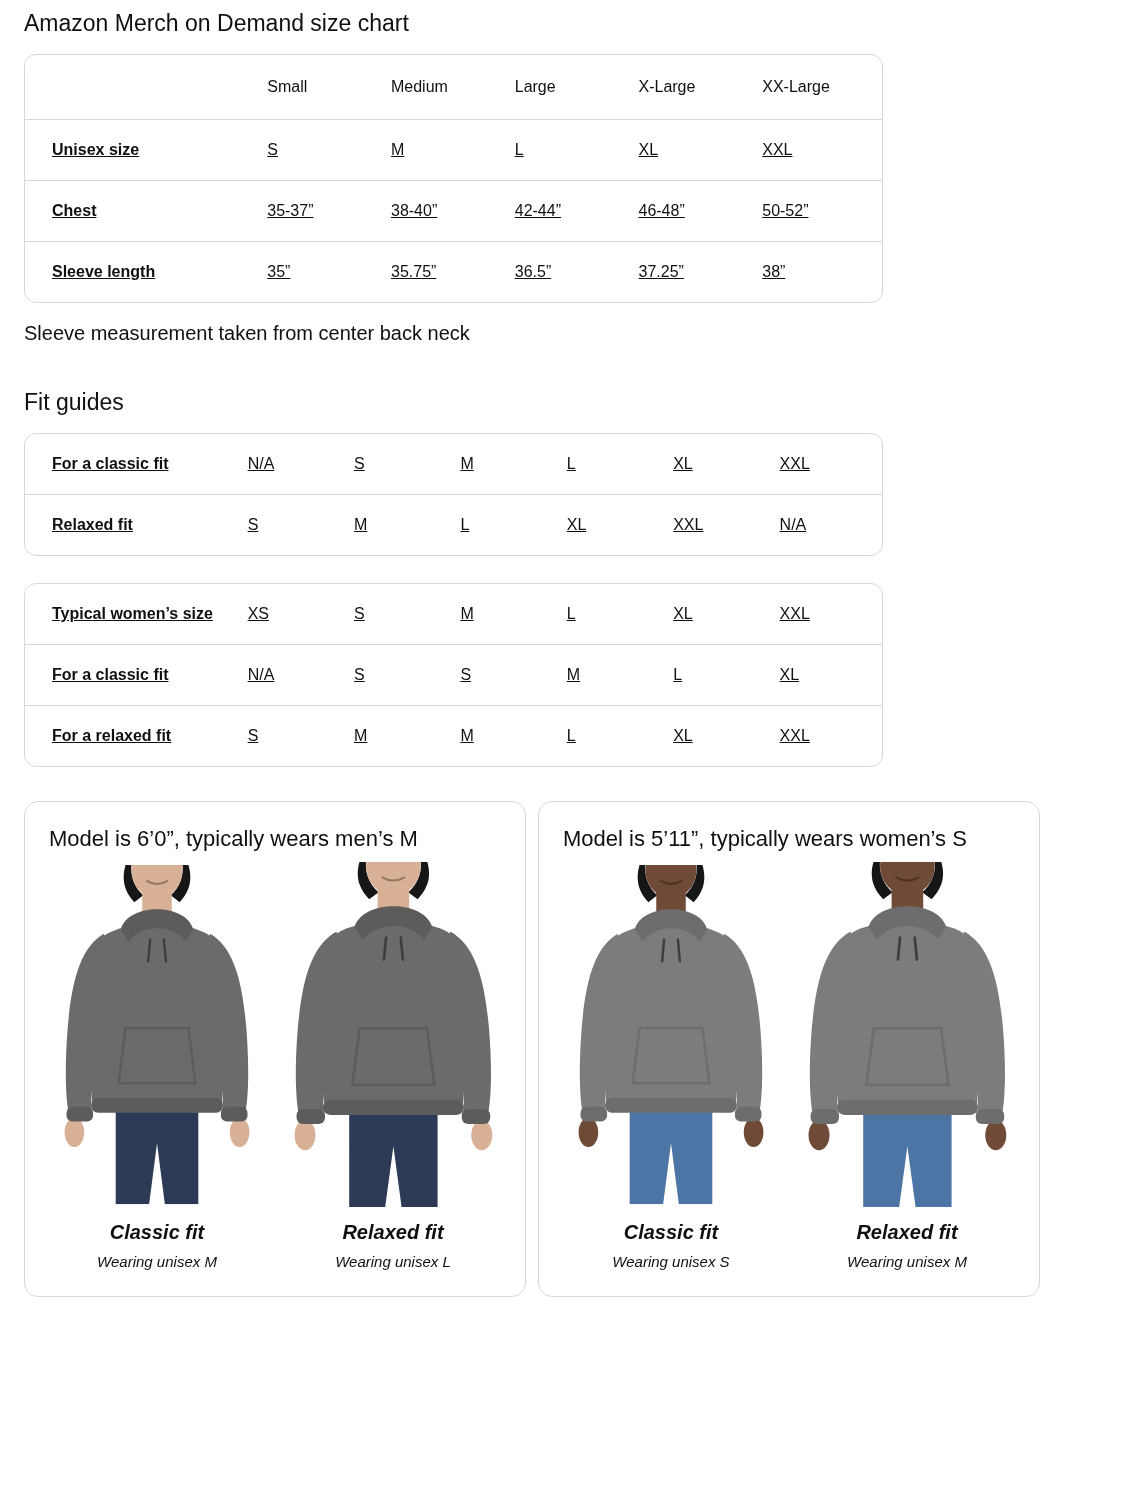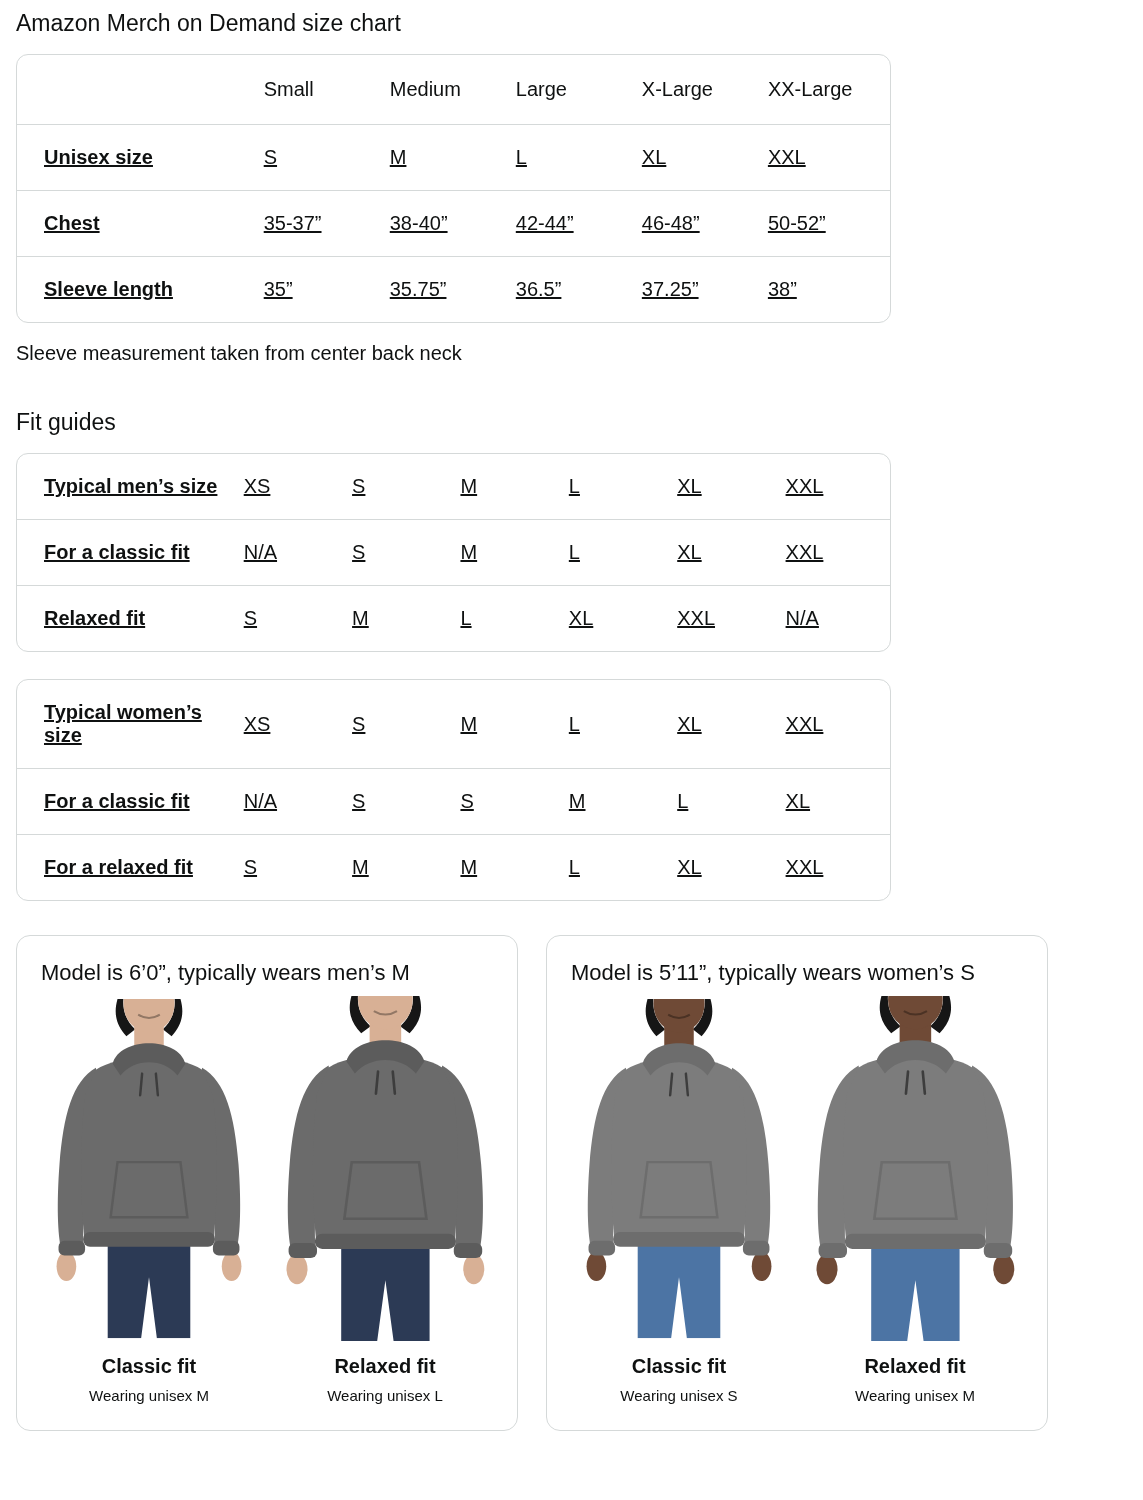--- a/index.html
+++ b/index.html
@@ -1,57 +1,57 @@
 <!DOCTYPE html>
 <html style="--text: #0F1111; --table-border: #D5D9D9; --hoodie-male: #6B6B6B; --hoodie-male-shade: #5C5C5C; --hoodie-female: #7C7C7C; --hoodie-female-shade: #6D6D6D; --jeans-male: #2C3A55; --jeans-female: #4C74A4; --skin-male: #D8B095; --skin-female: #6F4A36;"><head>
 <meta charset="utf-8">
 <style>
   html,body{margin:0;padding:0;background:#fff;}
   body{
     font-family:"Liberation Sans","DejaVu Sans",sans-serif;
     color:var(--text,#0F1111);
     -webkit-font-smoothing:antialiased;
   }
-  .page{width:907px;box-sizing:border-box;padding:6px 16px 12px;background:#fff;}
+  .page{width:907px;box-sizing:border-box;padding:6px 24px 12px;background:#fff;}
 
   h1.page-title{font-size:23px;font-weight:400;margin:4px 0 17px 0;color:var(--text,#0F1111);}
   h2.section-heading{font-size:23px;font-weight:400;margin:44px 0 17px 0;color:var(--text,#0F1111);}
 
   .table-card{
     border:1px solid var(--table-border,#D5D9D9);
     border-radius:12px;
     overflow:hidden;
     background:#fff;
   }
-  table{width:100%;border-collapse:collapse;font-size:20px;color:var(--text,#0F1111);}
+  table{width:100%;border-collapse:collapse;font-size:16px;color:var(--text,#0F1111);}
   thead th{font-weight:400;text-align:left;padding:23px 4px;}
   tbody tr{border-top:1px solid var(--table-border,#D5D9D9);text-decoration:underline;}
   .fit-table tbody tr:first-child{border-top:none;}
   tbody th.row-label{text-align:left;font-weight:700;padding:21px 4px 21px 27px;}
   tbody td{padding:21px 4px;font-weight:400;}
 
   .size-cols col.label-col{width:27.8%;}
   .size-cols col.val-col{width:14.44%;}
   .fit-cols col.label-col{width:25.5%;}
   .fit-cols col.val-col{width:12.41%;}
 
   .note{font-size:20px;margin:19px 0 0 0;}
   .fit-table-2{margin-top:27px;}
 
-  .cards-row{display:flex;gap:28px;margin-top:34px;}
+  .cards-row{display:flex;gap:12px;margin-top:34px;}
   .model-card{
     flex:1;
     border:1px solid var(--table-border,#D5D9D9);
     border-radius:14px;
     padding:22px 14px 26px;
     background:#fff;
     box-sizing:border-box;
   }
   .model-card h3{font-size:22px;font-weight:400;margin:2px 0 4px 10px;color:var(--text,#0F1111);}
-  .figures{display:flex;justify-content:flex-end;margin-top:10px;}
+  .figures{display:flex;justify-content:flex-end;margin-top:10px;font-style:italic;}
   figure{margin:0;text-align:center;}
   svg.model{width:236px;height:345px;display:block;margin:0 auto;}
   figcaption .fit{font-weight:700;font-size:20px;margin-top:14px;}
   figcaption .wearing{font-size:15px;margin-top:9px;}
   .model.male{
     --skin:var(--skin-male,#D8B095);
     --jeans:var(--jeans-male,#2C3A55);
     --hoodie:var(--hoodie-male,#6B6B6B);
     --hoodie-dk:var(--hoodie-male-shade,#5D5D5D);
   }
@@ -156,29 +156,20 @@
         <col class="label-col">
           <col class="val-col">
           <col class="val-col">
           <col class="val-col">
           <col class="val-col">
           <col class="val-col">
           <col class="val-col">
       </colgroup>
       <tbody>
         <tr>
-          <th class="row-label">Typical men’s size</th>
-          <td>XS</td>
-          <td>S</td>
-          <td>M</td>
-          <td>L</td>
-          <td>XL</td>
-          <td>XXL</td>
-        </tr>
-        <tr>
           <th class="row-label">For a classic fit</th>
           <td>N/A</td>
           <td>S</td>
           <td>M</td>
           <td>L</td>
           <td>XL</td>
           <td>XXL</td>
         </tr>
         <tr>
           <th class="row-label">Relaxed fit</th>

